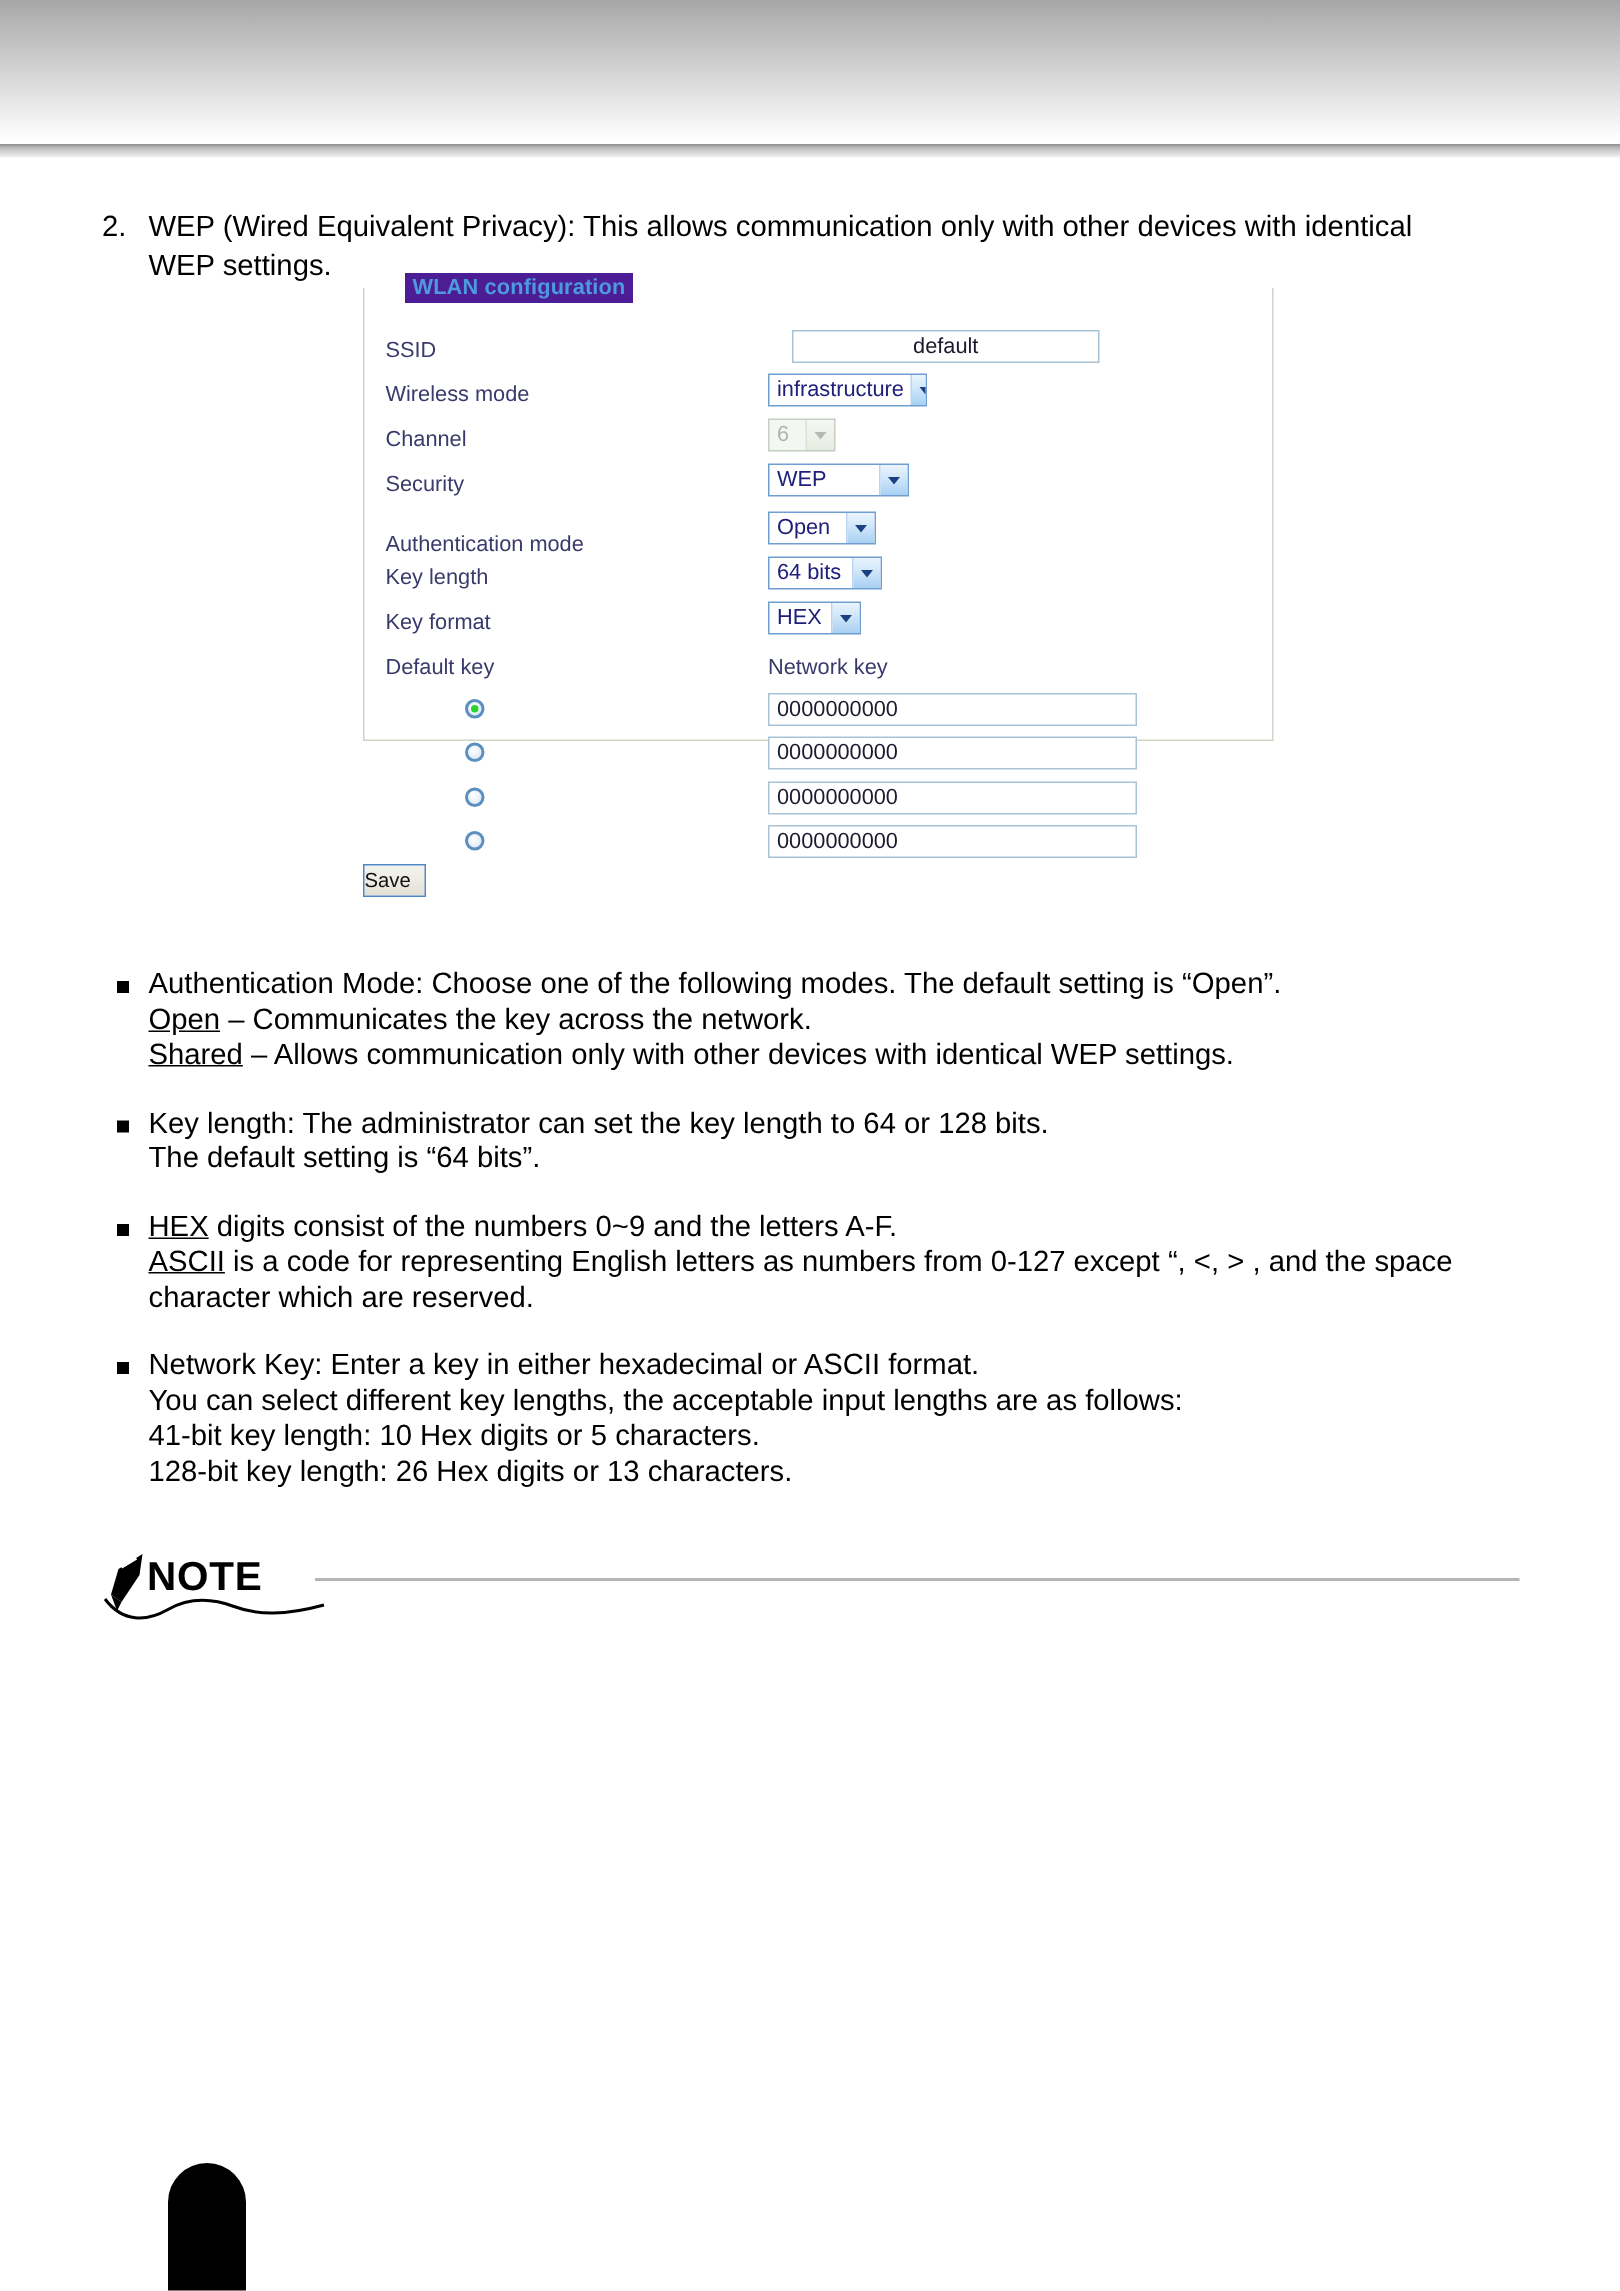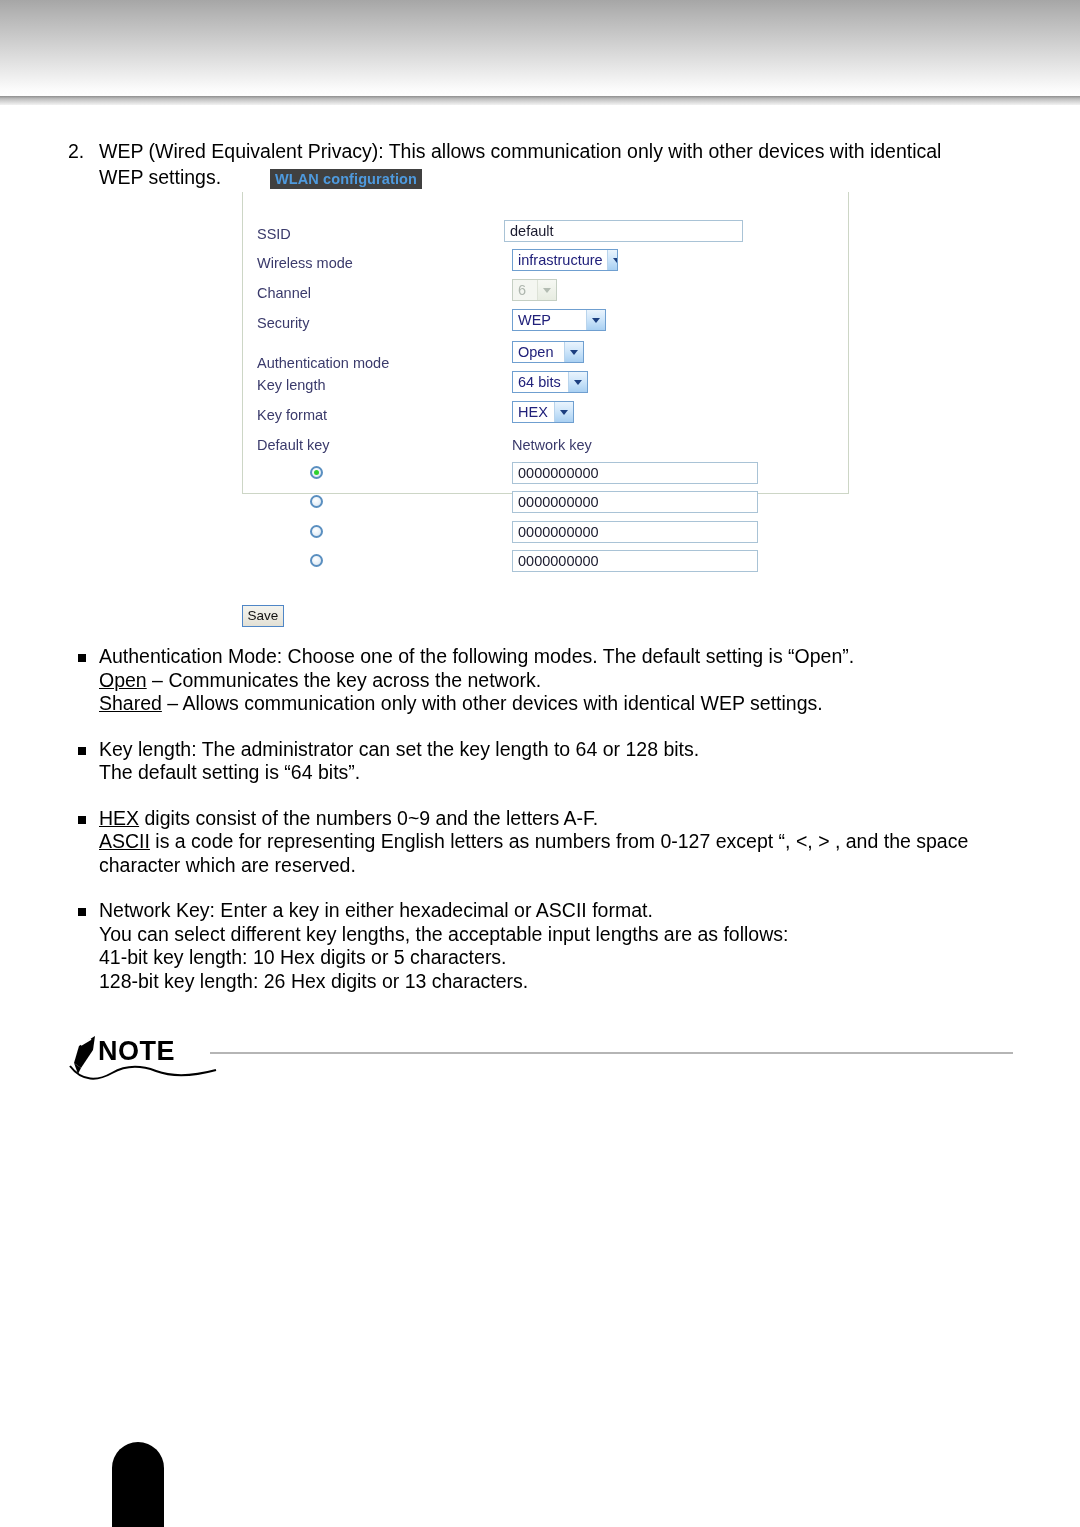--- a/index.html
+++ b/index.html
@@ -72,26 +72,26 @@
     background: #cdd6c6;
   }
   .panel-topline-right {
     position: absolute;
     left: 411px; top: 87px;
     width: 438px; height: 1px;
     background: #cdd6c6;
   }
   .panel-legend {
     position: absolute;
-    left: 270px; top: 64px;
+    left: 270px; top: 77px;
     font-size: 14.5px;
     font-weight: bold;
     color: #4e9ade;
     letter-spacing: 0.1px;
-    background: #404040;
+    background: #4c1d95;
     padding: 0 5px;
     line-height: 20px;
   }
   .flabel {
     position: absolute;
     left: 257px;
     font-size: 14.5px;
     color: #3a3a6b;
     white-space: nowrap;
     line-height: 18px;
@@ -168,27 +168,26 @@
     left: 50%; top: 50%;
     width: 5px; height: 5px;
     margin-left: -2.5px; margin-top: -2.5px;
     border-radius: 50%;
     background: #2ed12e;
   }
 
   
   .save-btn {
     position: absolute;
-    left: 242px; top: 500px;
+    left: 242px; top: 471px;
     width: 42px; height: 22px;
     border: 1px solid #4f86c6;
     background: linear-gradient(to bottom, #f3f3ee 0%, #eceae1 55%, #e2e0d5 100%);
     font-size: 13.5px;
     color: #111;
-    text-align: center;
     line-height: 20px;
     font-family: "Liberation Sans", sans-serif;
     padding: 0;
   }
 
   
   .bullets {
     position: absolute;
     left: 78px; top: 540px;
     width: 935px;
@@ -294,21 +293,21 @@
       <span class="step-line2">WEP settings.</span>
     </span>
   </div>
 
   <div class="panel-topline-left"></div>
   <div class="panel-topline-right"></div>
   <div class="wlan-panel"></div>
   <div class="panel-legend">WLAN configuration</div>
 
   <div class="flabel" style="top:120px">SSID</div>
-  <div class="finput" style="left:504px; top:115px; width:239px;">default</div>
+  <div class="finput" style="left:528px; top:115px; width:205px;text-align:center;">default</div>
 
   <div class="flabel" style="top:149px">Wireless mode</div>
   <div class="fselect" style="left:512px; top:144px; width:106px;">
     <span class="sel-text">infrastructure</span>
     <span class="sel-arrow"></span>
   </div>
 
   <div class="flabel" style="top:179px">Channel</div>
   <div class="fselect disabled" style="left:512px; top:174px; width:45px;">
     <span class="sel-text">6</span>

